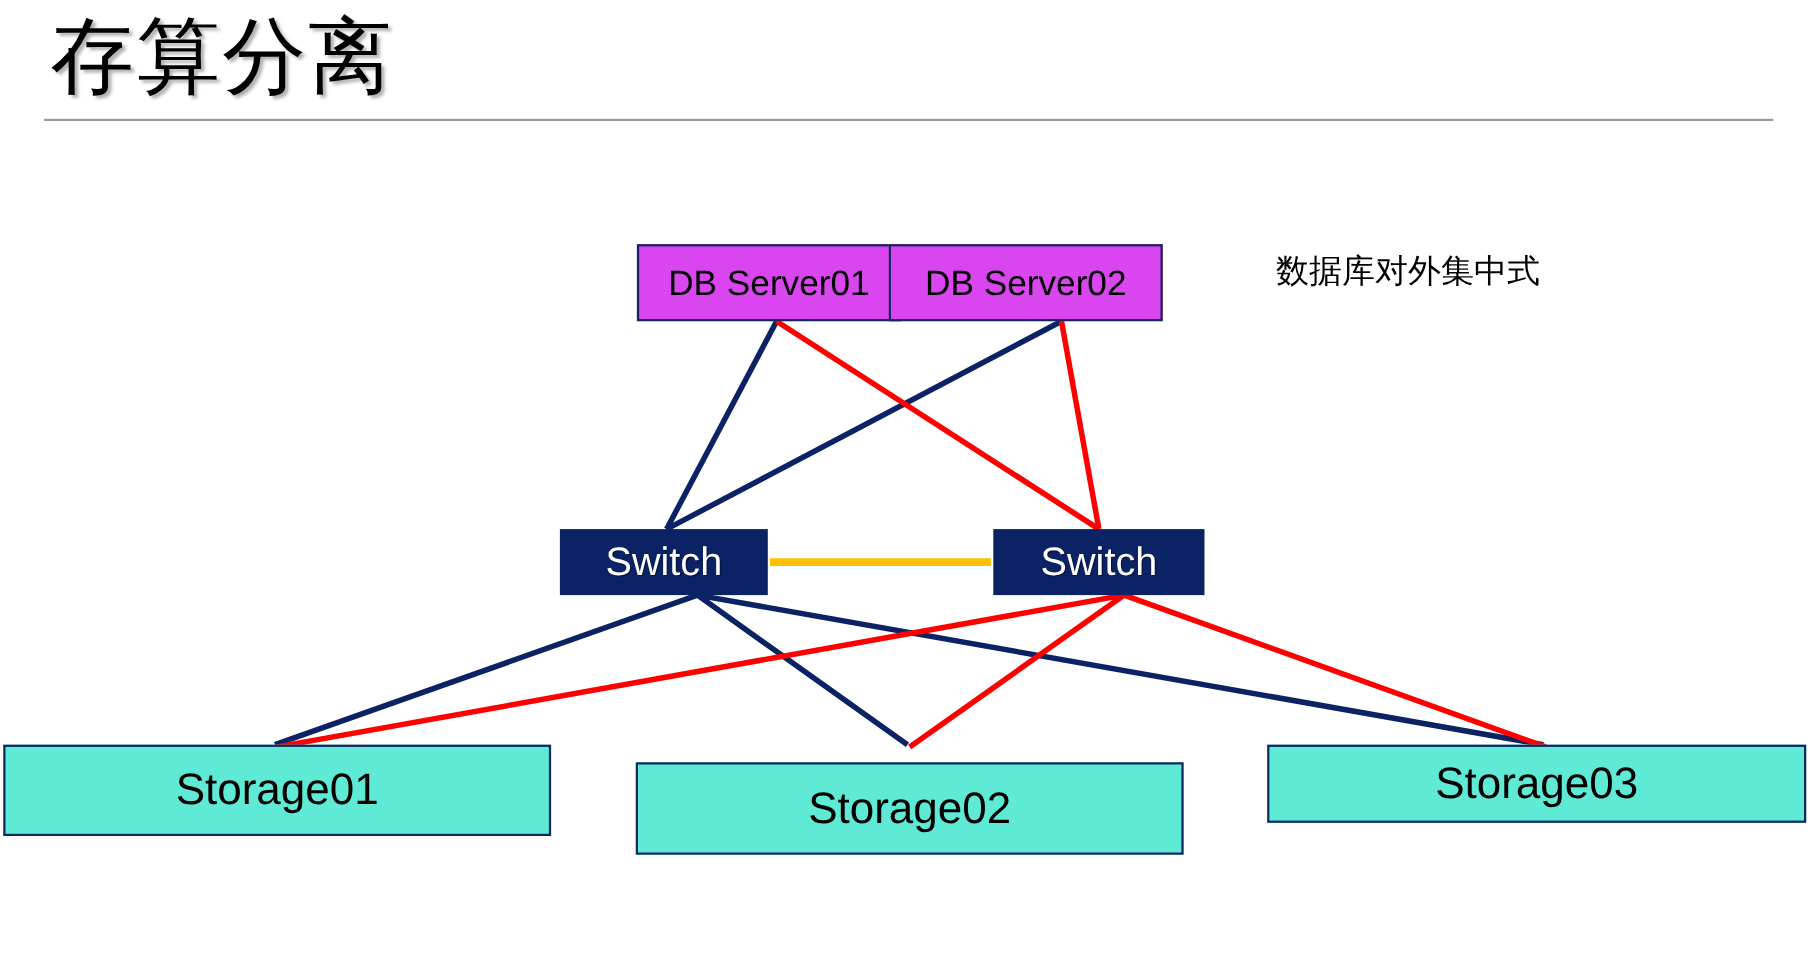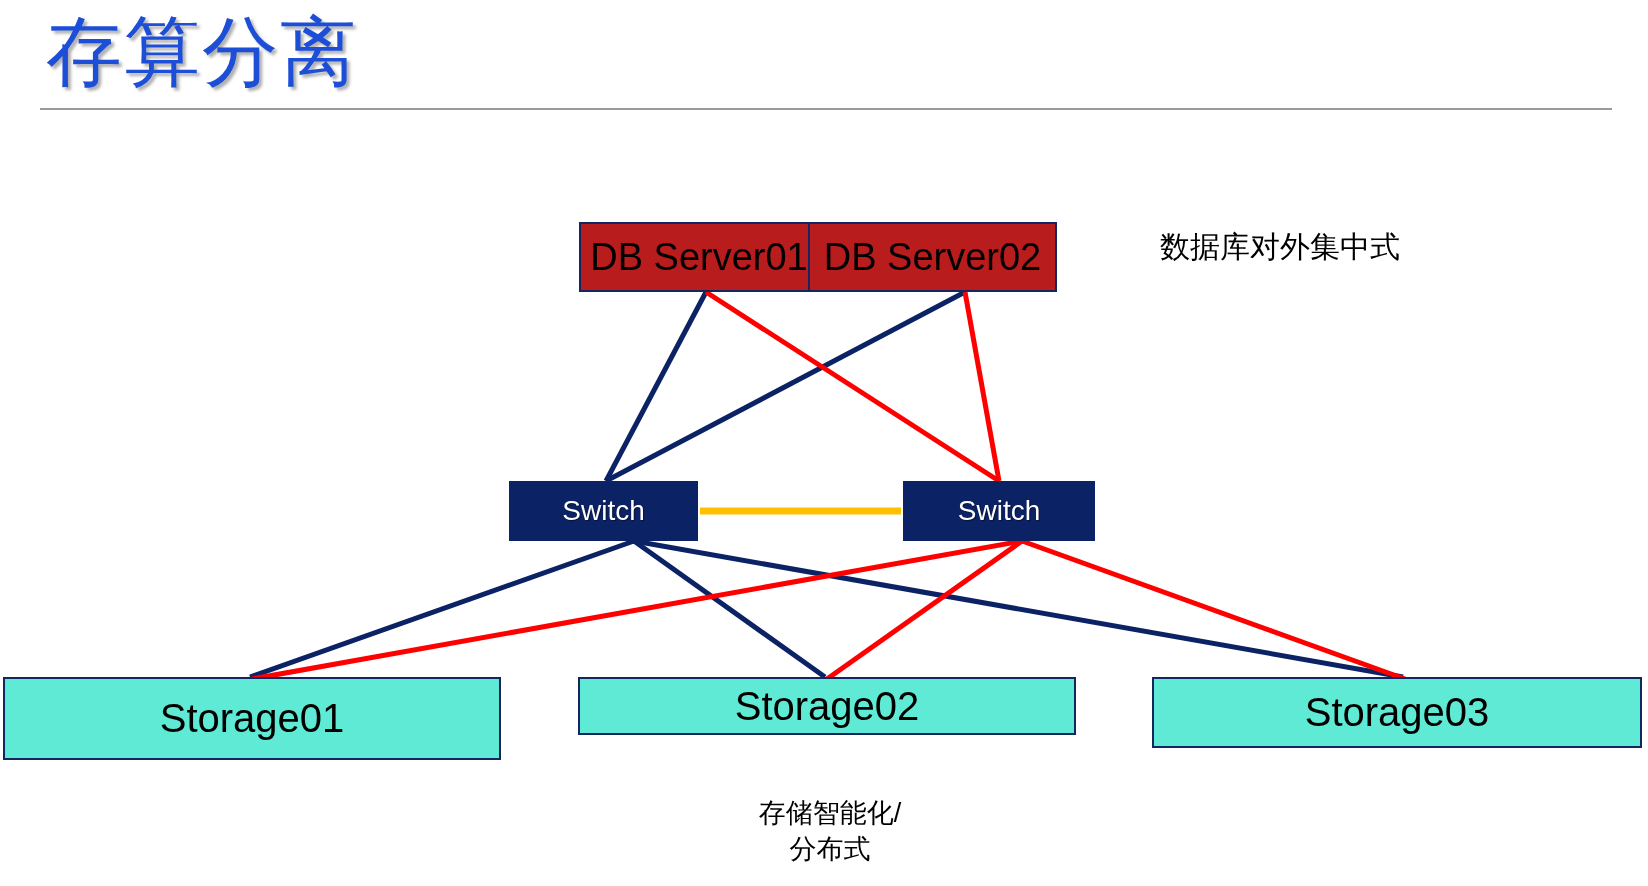--- a/index.html
+++ b/index.html
@@ -16,21 +16,21 @@
   }
 
   
   #slide-title {
     position: absolute;
     left: 46px;
     top: 6px;
     font-size: 76px;
     line-height: 92px;
     font-weight: 400;
-    color: #1d4ed8;
+    color: #000000;
     letter-spacing: 2px;
     text-shadow: 3px 3px 3px rgba(150,150,150,0.75);
     white-space: nowrap;
   }
   #title-rule {
     position: absolute;
     left: 40px;
     top: 108px;
     width: 1572px;
     height: 2px;
@@ -57,45 +57,45 @@
   .node {
     position: absolute;
     box-sizing: border-box;
     display: flex;
     align-items: center;
     justify-content: center;
     text-align: center;
     white-space: nowrap;
   }
   .node.server {
-    background: #b91c1c;
+    background: #d946ef;
     border: 2px solid #13265f;
     color: #000000;
-    font-size: 38px;
+    font-size: 32px;
   }
   .node.switch {
     background: #0b2265;
     border: none;
     color: #ffffff;
-    font-size: 28px;
+    font-size: 36px;
     text-shadow: 1px 1px 1px rgba(0,0,0,0.45);
   }
   .node.storage {
     background: #5eead4;
     border: 2px solid #13265f;
     color: #000000;
     font-size: 40px;
   }
 
   #db-server-01 { left: 579px; top: 222px; width: 240px;  height: 70px; }
   #db-server-02 { left: 808px; top: 222px; width: 249px;  height: 70px; }
   #switch-left  { left: 509px; top: 481px; width: 189px;  height: 60px; }
   #switch-right { left: 903px; top: 481px; width: 192px;  height: 60px; }
   #storage-01   { left: 3px;    top: 677px; width: 498px; height: 83px; }
-  #storage-02   { left: 578px;  top: 677px; width: 498px; height: 58px; align-items: center; }
+  #storage-02   { left: 578px;  top: 693px; width: 498px; height: 84px; align-items: center; }
   #storage-03   { left: 1152px; top: 677px; width: 490px; height: 71px; }
 
   
   #tier-note-top {
     position: absolute;
     left: 1160px;
     top: 226px;
     font-size: 30px;
     line-height: 42px;
     color: #000000;
@@ -161,18 +161,14 @@
   </div>
   <div class="node storage" id="storage-02">
     <span>Storage02</span>
   </div>
   <div class="node storage" id="storage-03">
     <span>Storage03</span>
   </div>
 
   <div id="tier-note-top">数据库对外集中式</div>
 
-  <div id="tier-note-bottom">
-    <span>存储智能化/</span>
-    <span>分布式</span>
-  </div>
 
 </div>
 
 </body></html>

